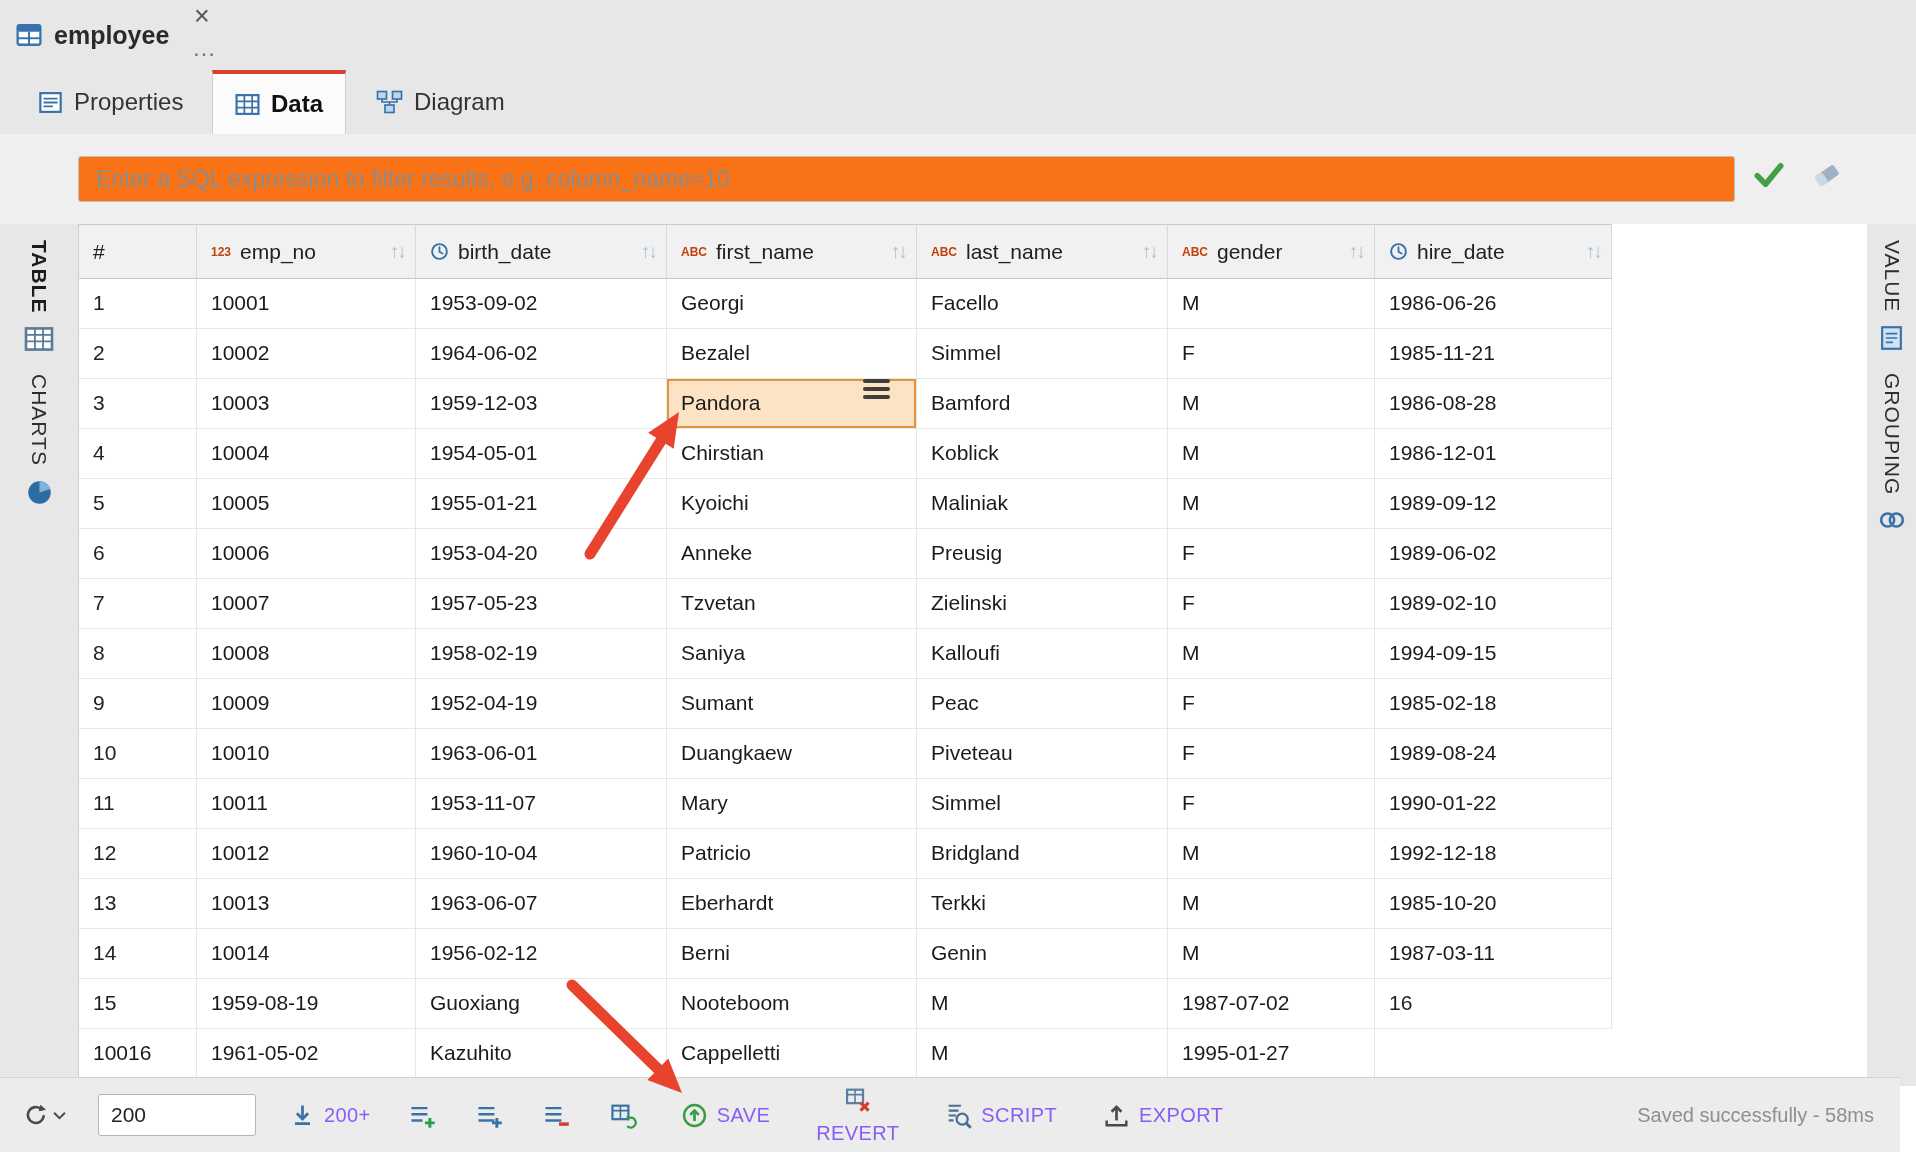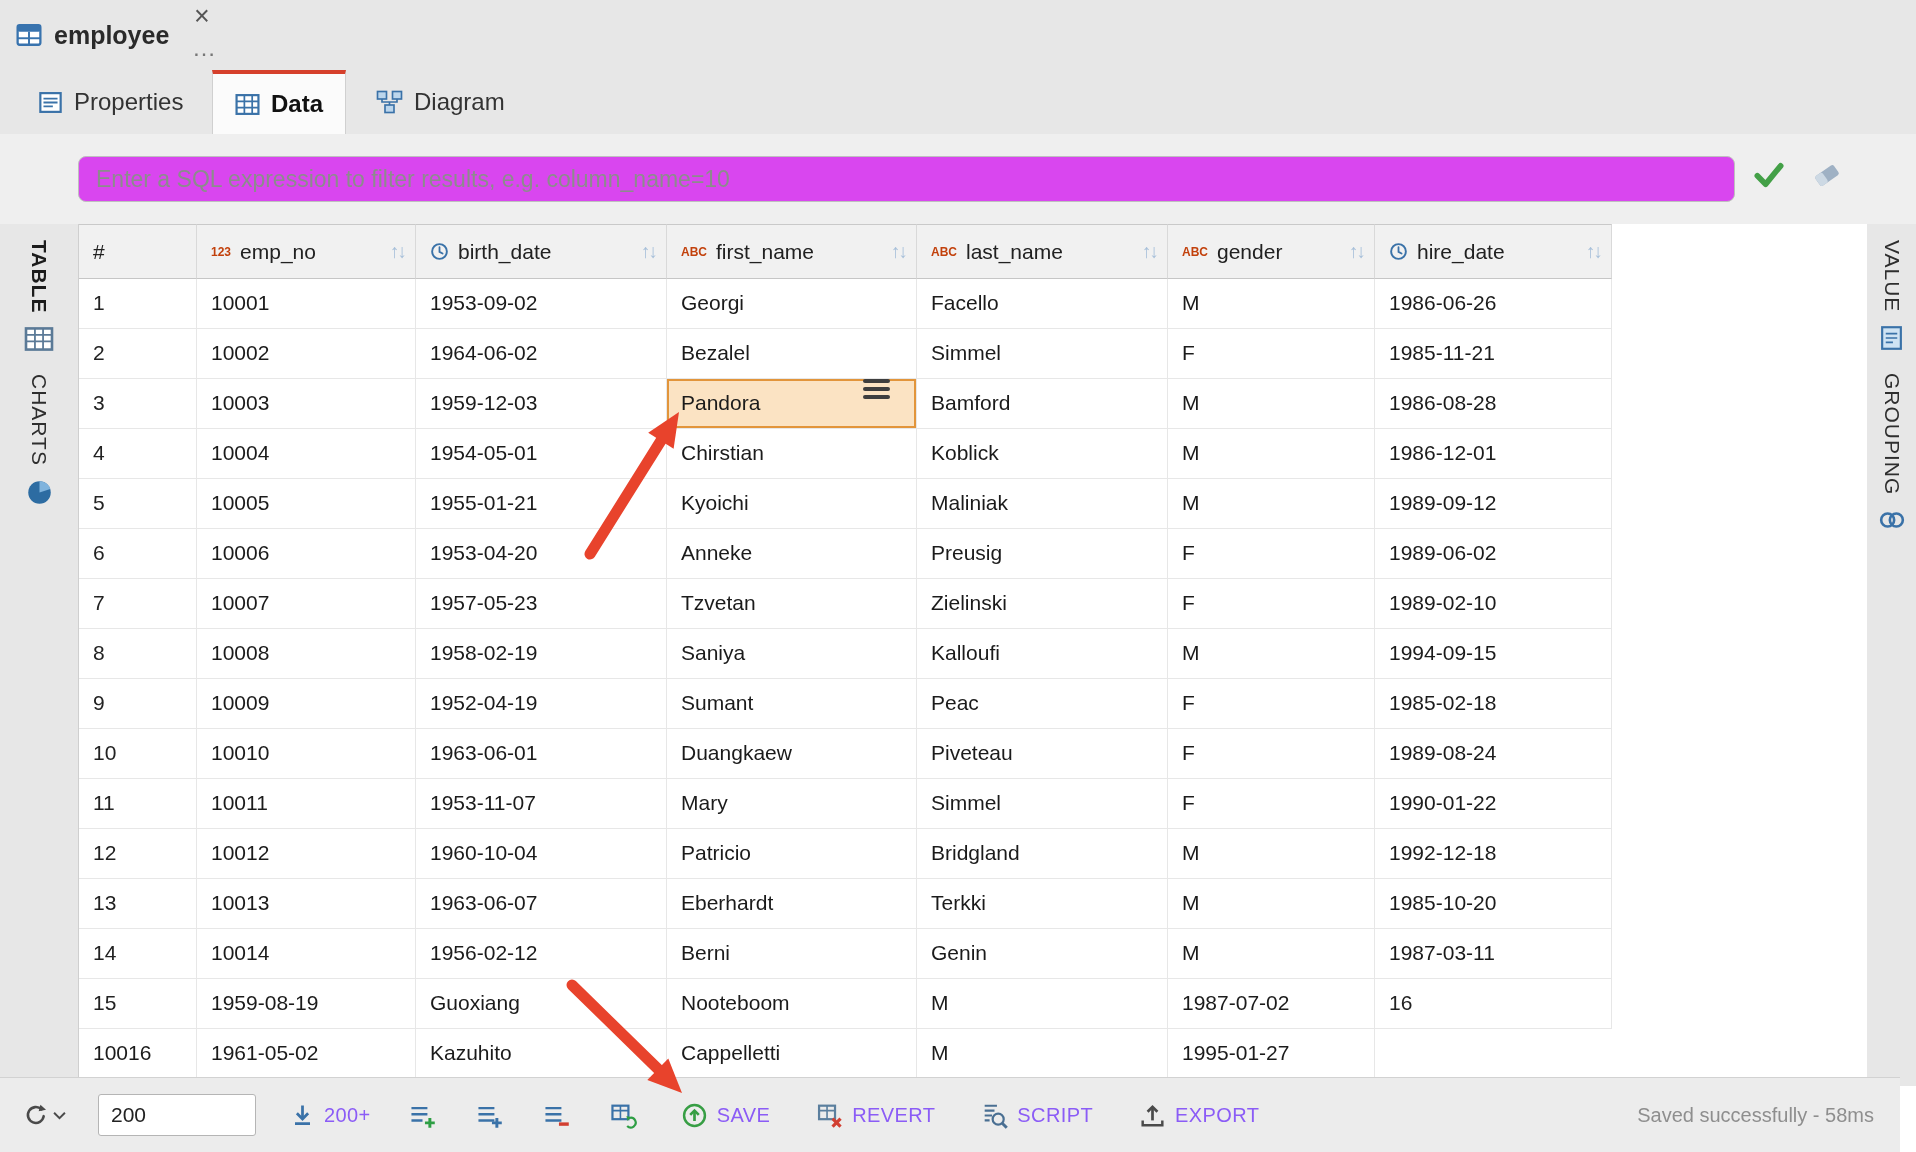--- a/index.html
+++ b/index.html
@@ -18,21 +18,21 @@
   
   .strip2 { position:absolute; top:70px; left:0; right:0; height:64px; background:#e7e7e7; }
   .vtab { position:absolute; top:0; height:64px; display:flex; align-items:center; gap:11px; padding:0 22px; font-size:24px; color:#333; cursor:pointer;margin-left:16px; }
   .vtab.active { background:#fbfbfb; border-top:4px solid var(--accent_red); border-left:1px solid #d0d0d0; border-right:1px solid #d0d0d0; font-weight:bold; color:#111; padding-top:0; }
   .vtab-properties { left:0; }
   .vtab-data { left:196px; }
   .vtab-diagram { left:338px; }
 
   
   .filter-row { position:absolute; top:134px; left:0; right:0; height:90px; background:#efefef; }
-  .sql-filter { position:absolute; left:78px; top:22px; width:1657px; height:46px; background:#d946ef; border:1px solid #bfbfbf; border-radius:8px; font-family:"Liberation Sans",sans-serif; font-size:23px; color:#333; padding:0 17px; outline:none; }
+  .sql-filter { position:absolute; left:78px; top:22px; width:1657px; height:46px; background:#f97316; border:1px solid #bfbfbf; border-radius:3px; font-family:"Liberation Sans",sans-serif; font-size:23px; color:#333; padding:0 17px; outline:none; }
   .sql-filter::placeholder { color:#8c8c8c; }
   .filter-check { position:absolute; left:1752px; top:26px; cursor:pointer; }
   .filter-eraser { position:absolute; left:1812px; top:28px; cursor:pointer; }
 
   
   .side-left { position:absolute; left:0; top:224px; bottom:66px; width:78px; background:#e7e7e7; display:flex; flex-direction:column; align-items:center; padding-top:16px; gap:22px; }
   .side-right { position:absolute; right:0; top:224px; bottom:66px; width:49px; background:#e7e7e7; display:flex; flex-direction:column; align-items:center; padding-top:16px; gap:22px; }
   .sidetab { display:flex; flex-direction:column; align-items:center; gap:13px; cursor:pointer; }
   .vlabel { writing-mode:vertical-rl; font-size:21px; color:#2e2e2e; letter-spacing:1px; }
   .vlabel.bold { font-weight:bold; color:#1c1c1c; }
@@ -55,21 +55,21 @@
   
   .toolbar { position:absolute; left:0; right:16px; bottom:0; height:75px; background:#ececec; border-top:1px solid #d2d2d2; display:flex; align-items:center; }
   .tb-label { font-size:20px; color:#8b5cf6; letter-spacing:0.4px; }
   .refresh-group { margin-left:22px; display:flex; align-items:center; gap:3px; cursor:pointer; }
   .fetch-size { margin-left:32px; width:158px; height:42px; background:#fff; border:1px solid #b5b5b5; border-radius:3px; font-family:"Liberation Sans",sans-serif; font-size:21px; color:#222; padding:0 12px; outline:none; }
   .tb-btn { display:flex; align-items:center; gap:9px; cursor:pointer; }
   .fetch-more { margin-left:34px; }
   .tb-icons { margin-left:38px; display:flex; align-items:center; gap:40px; }
   .tb-icons > span { cursor:pointer; display:flex; }
   .save-btn { margin-left:44px; }
-  .revert-btn { margin-left:46px; }
+  .revert-btn { margin-left:46px;flex-direction:column; }
   .script-btn { margin-left:46px; }
   .export-btn { margin-left:46px; }
   .status { margin-left:auto; margin-right:26px; font-size:20px; color:var(--status_gray); }
 
   
   .arrows { position:absolute; left:0; top:0; width:1916px; height:1152px; pointer-events:none; z-index:50; }
   .ashaft { stroke:var(--annotation_red); stroke-width:11; stroke-linecap:round; }
   .ahead { fill:var(--annotation_red); }
 
   .icon { display:flex; align-items:center; }

